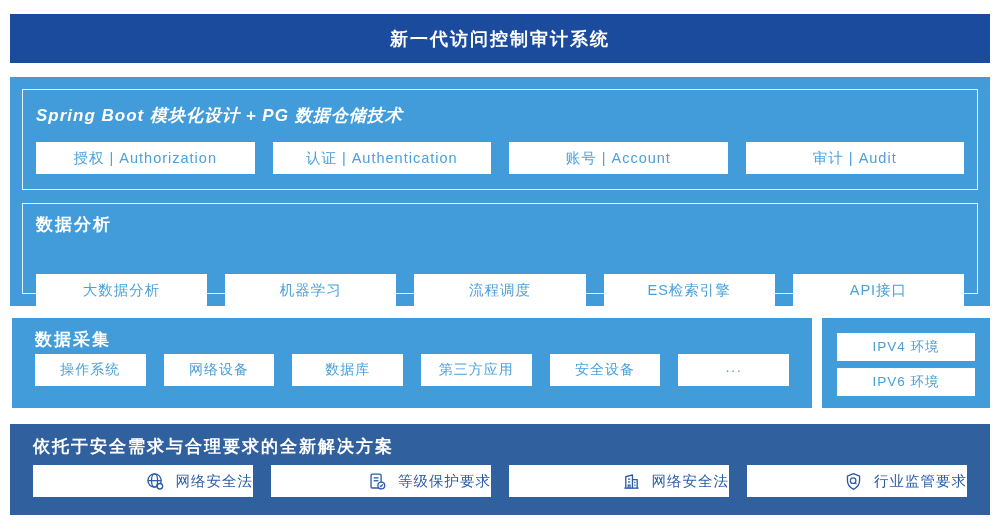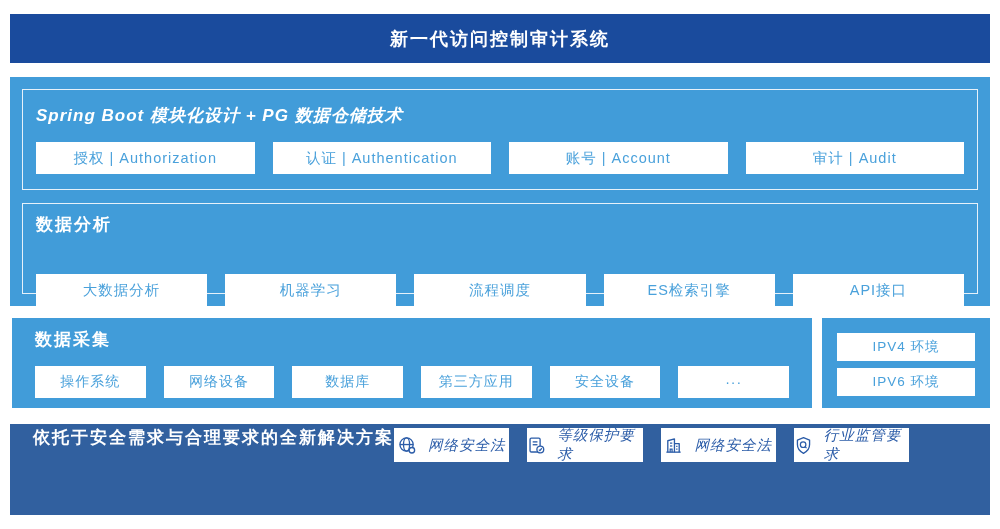--- a/index.html
+++ b/index.html
@@ -65,21 +65,21 @@
   .collection {
     position: absolute;
     left: 12px; top: 318px;
     width: 800px; height: 90px;
     background: #419CD9;
     box-sizing: border-box;
     padding: 8px 23px 17px;
     display: flex; flex-direction: column;
   }
   .collection .section-title { height: 28px; line-height: 28px; }
-  .collection .row { margin-top: 12px; gap: 18px; height: 32px; }
+  .collection .row { margin-top: 0; gap: 18px; height: 32px; }
   .collection .white-box { font-size: 14px; }
 
   
   .env {
     position: absolute;
     left: 822px; top: 318px;
     width: 168px; height: 90px;
     background: #419CD9;
     box-sizing: border-box;
     padding: 15px 15px 12px;
@@ -93,32 +93,32 @@
     font-size: 13.5px; letter-spacing: 1px; text-align: center;
   }
 
   
   .solution {
     position: absolute;
     left: 10px; top: 424px;
     width: 980px; height: 91px;
     background: #31609F;
     box-sizing: border-box;
-    padding: 0 23px 18px;
-    display: flex; flex-direction: row;
+    padding: 9px 23px 18px;
+    display: flex; flex-direction: column;
   }
   .solution .section-title { height: 28px; line-height: 28px; }
   .solution-row { margin-top: 4px; display: flex; gap: 18px; height: 34px; }
   .solution-box {
     flex: 1 1 0;
     background: #ffffff;
     color: #2B5CA8;
-    display: flex; align-items: center; justify-content: center;
+    display: flex; align-items: center; justify-content: flex-end;
     gap: 11px;
-    font-size: 14.5px; letter-spacing: 1px; font-style: italic;
+    font-size: 14.5px; letter-spacing: 1px;
   }
   .icon { display: inline-flex; width: 19px; height: 19px; flex: 0 0 auto; }
   .icon svg { width: 100%; height: 100%; }
 </style>
 </head>
 <body>
 
 <div class="canvas">
 
   <div class="banner">

